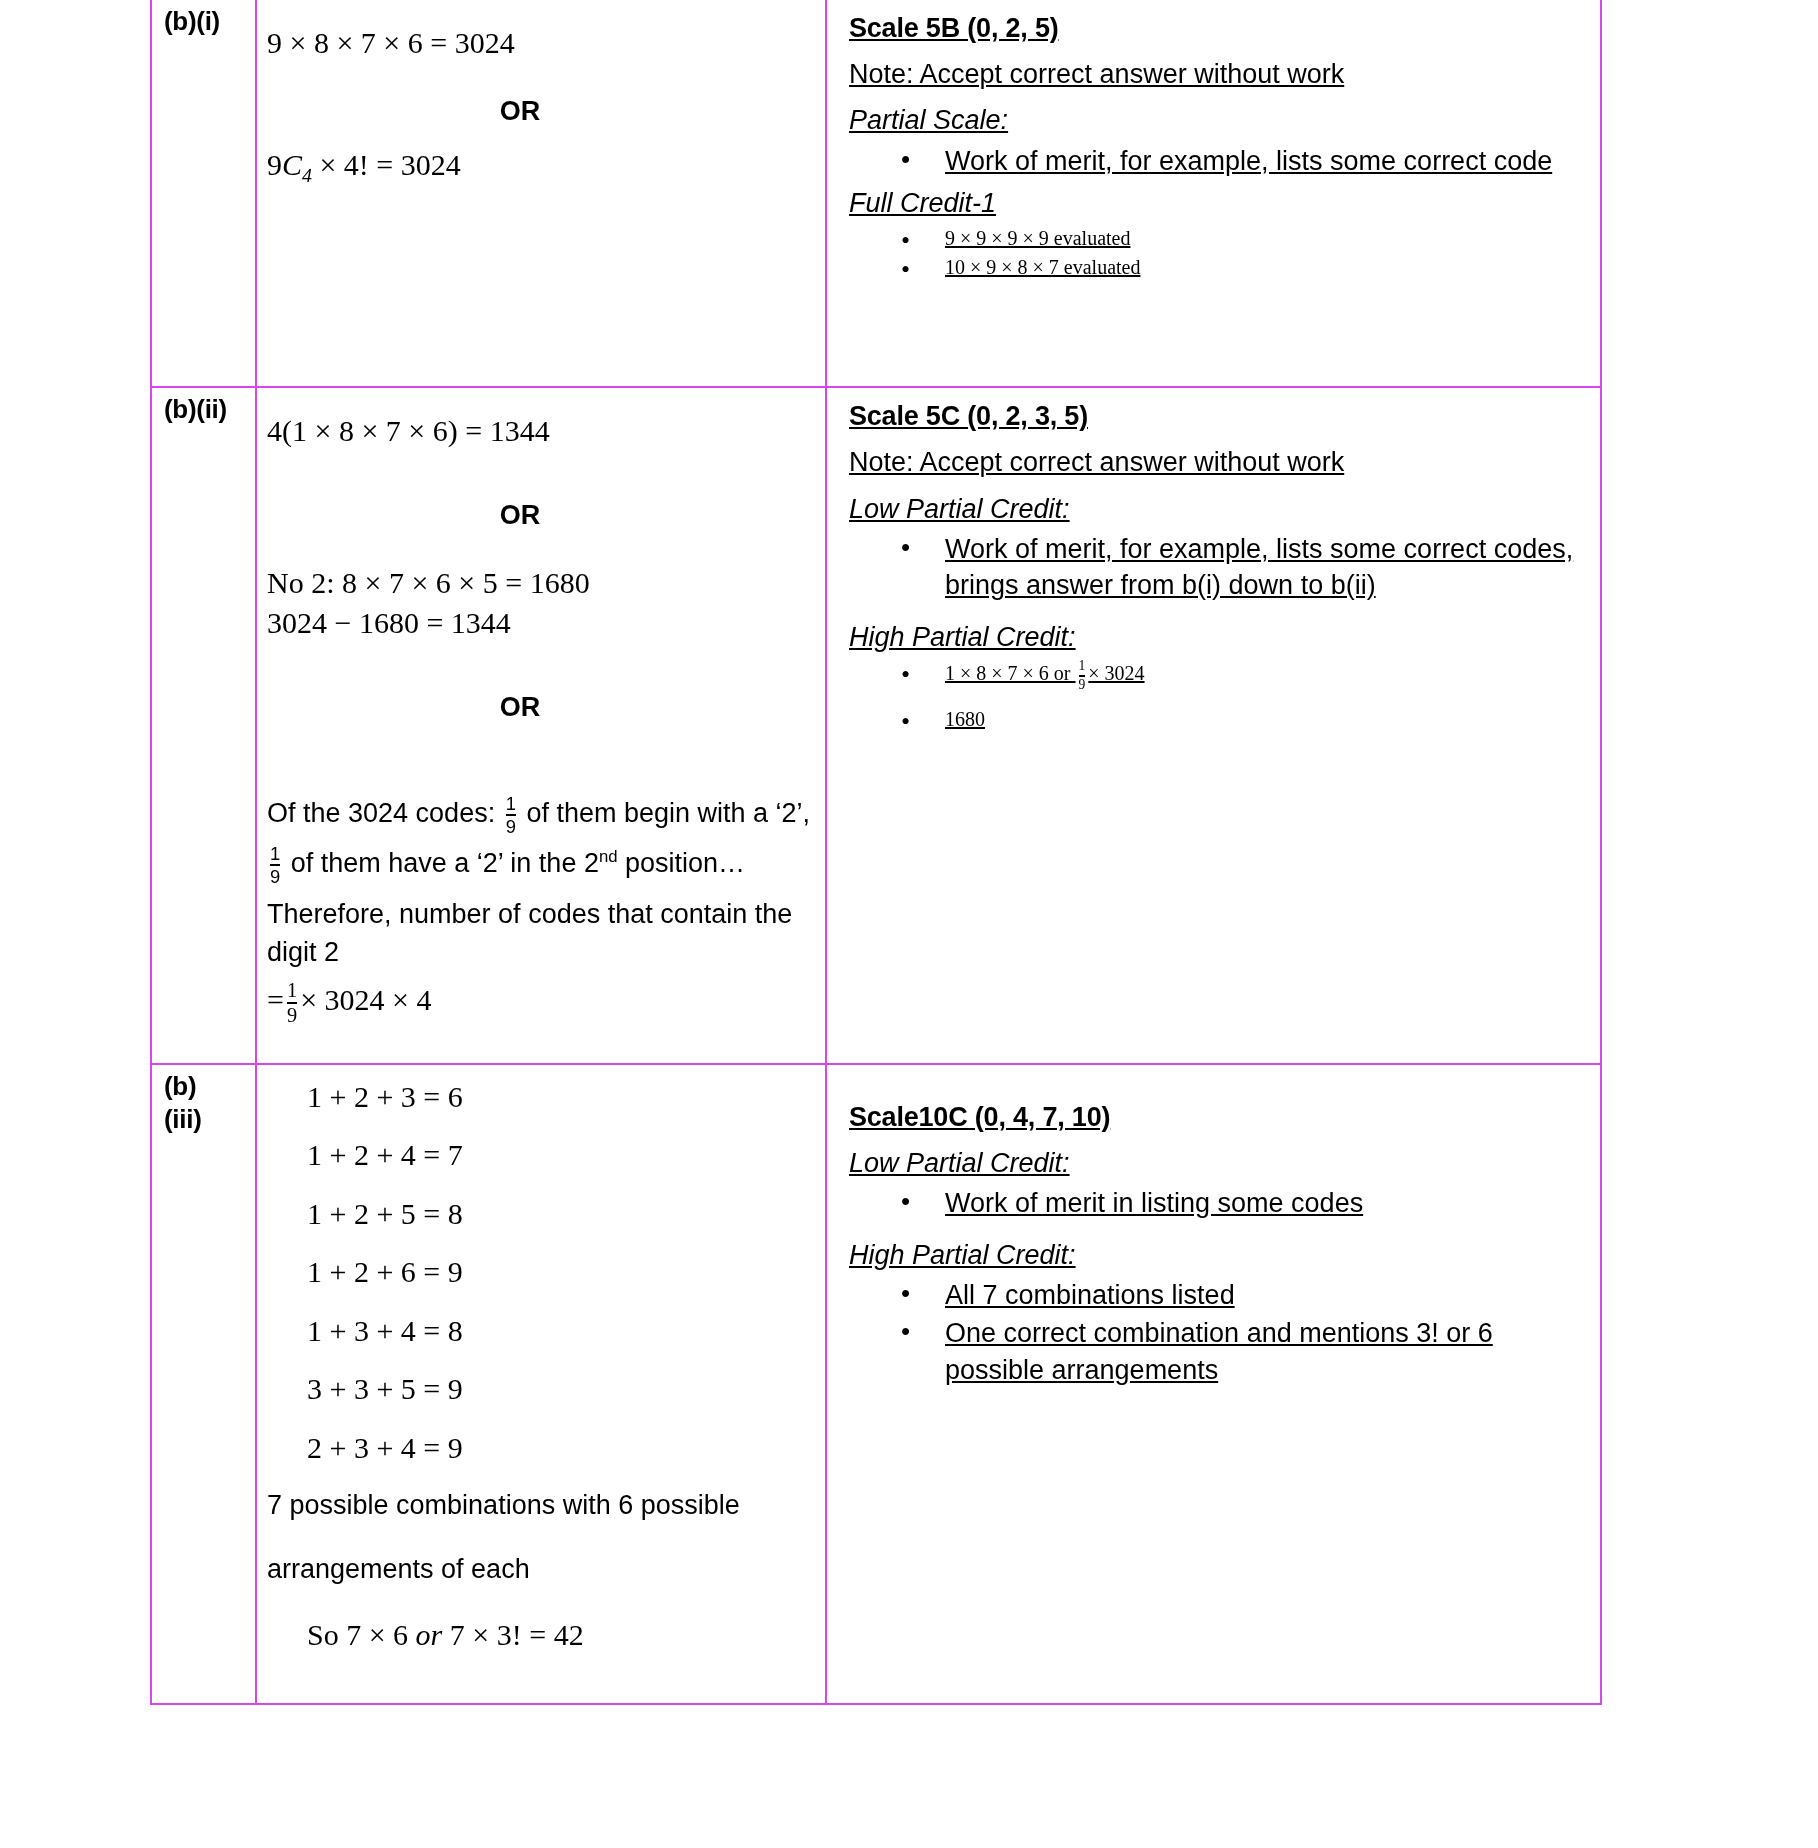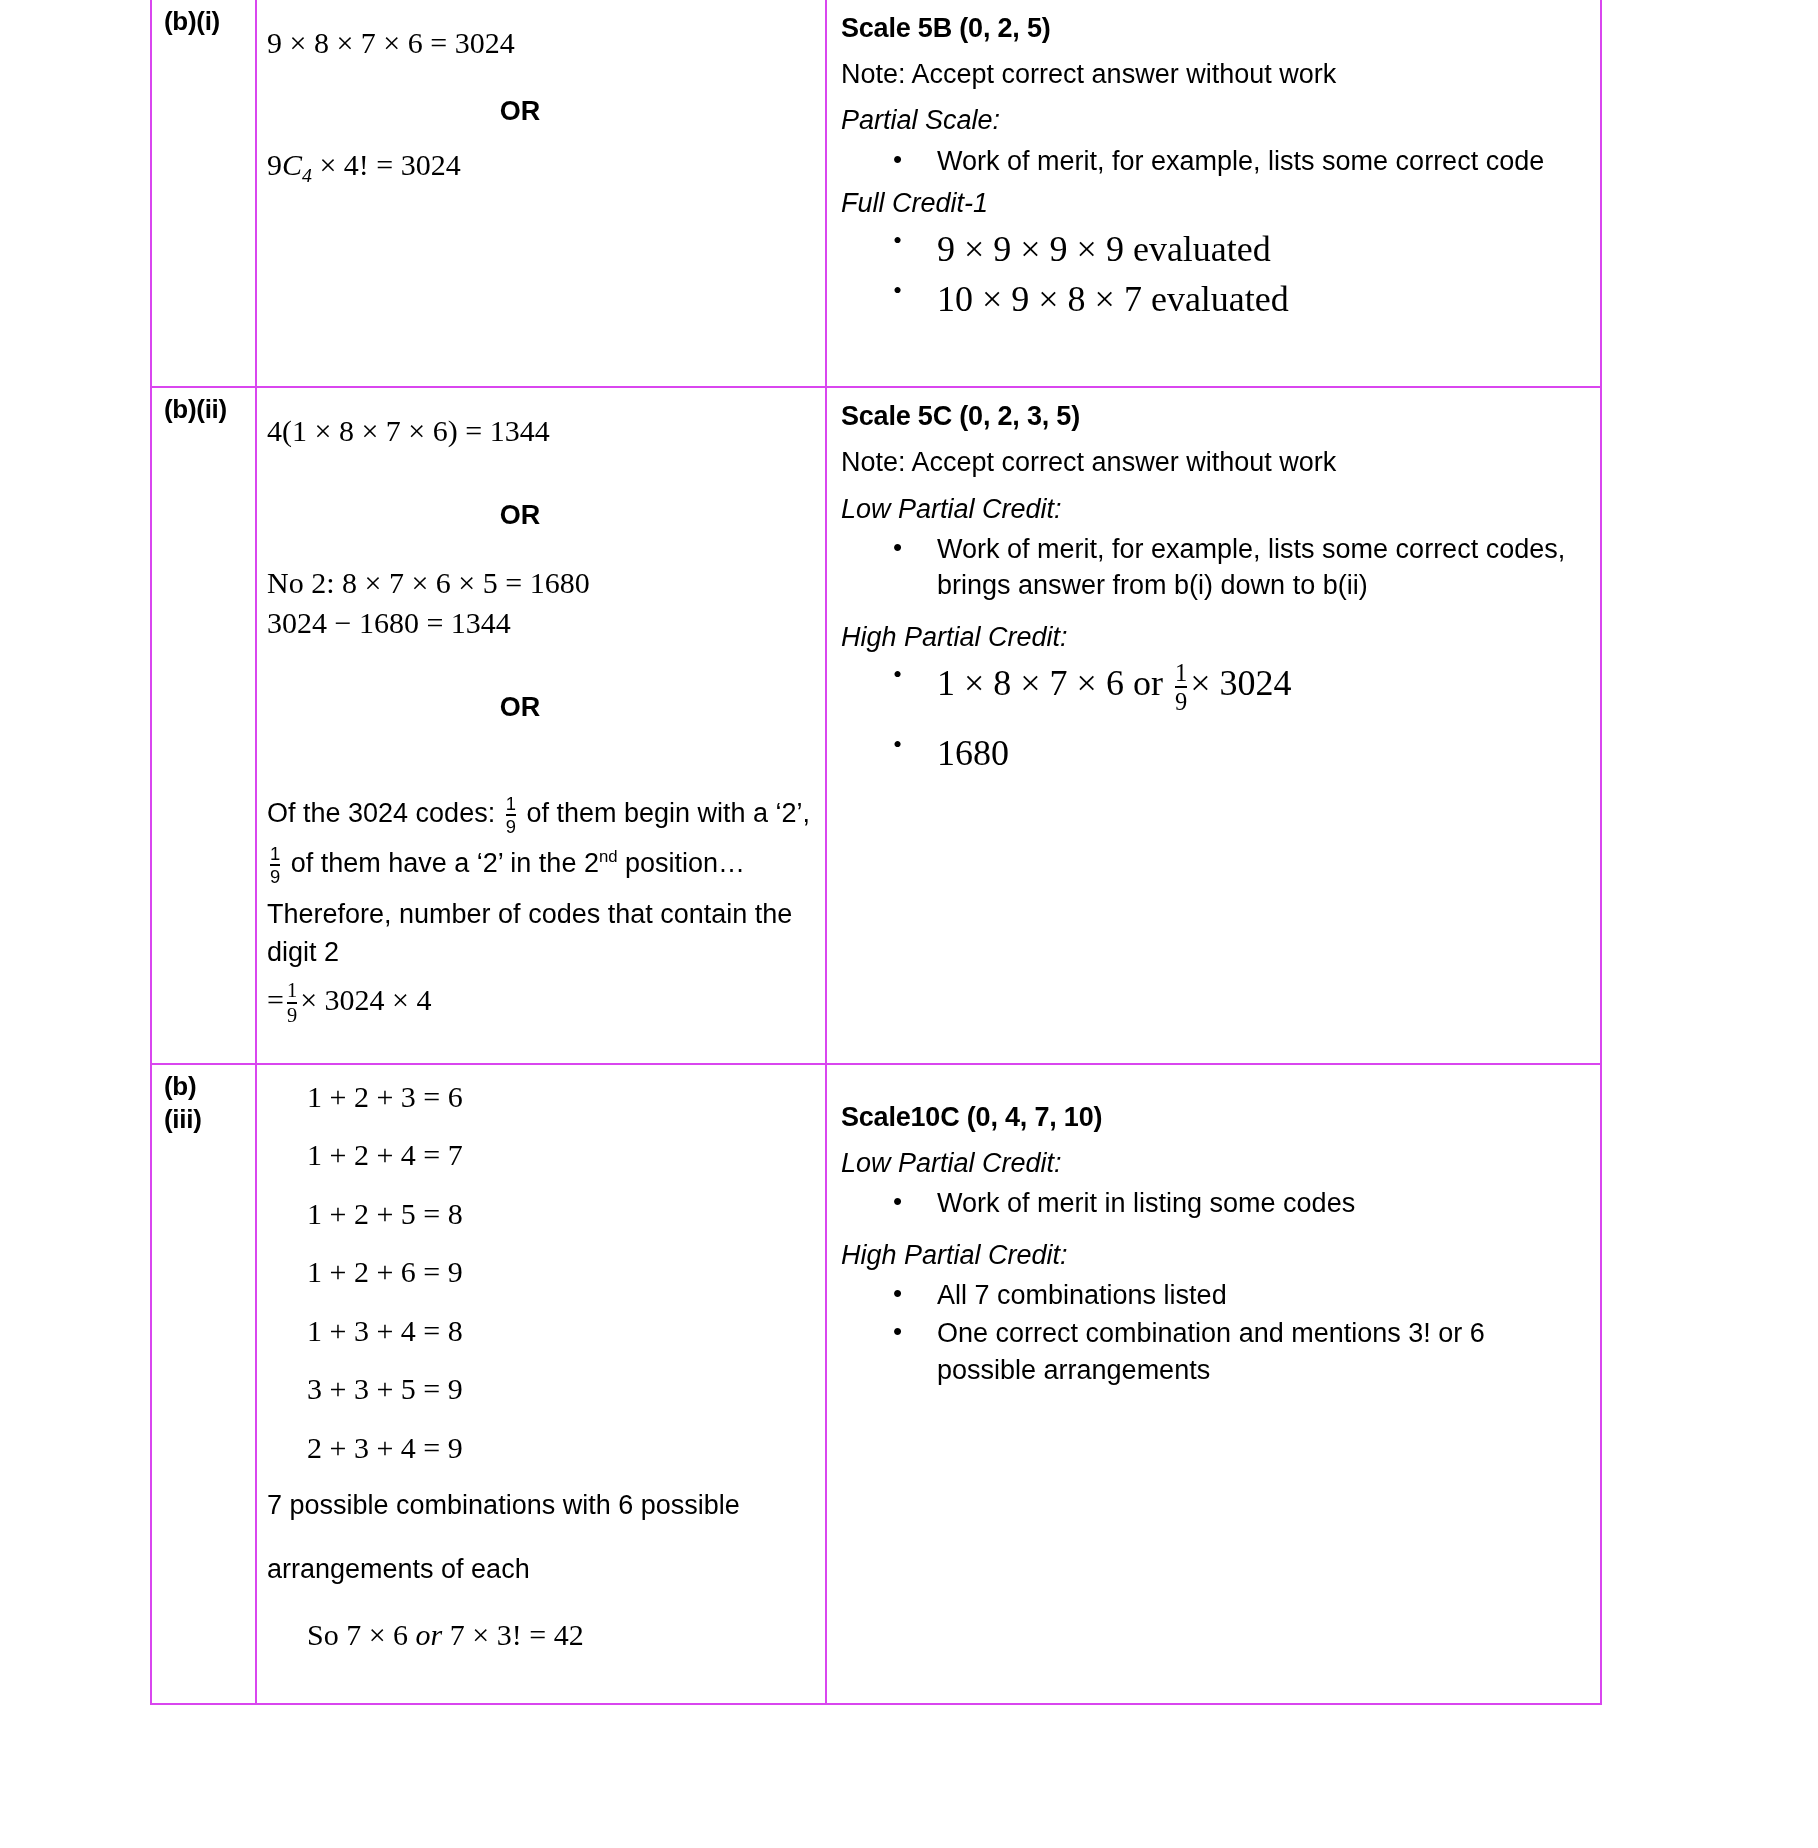--- a/index.html
+++ b/index.html
@@ -49,23 +49,24 @@
     padding: 6px 0 0 12px;
     letter-spacing: -0.3px;
   }
 
   .work-cell {
     padding: 23px 12px 10px 10px;
     font-size: 27px;
     line-height: 1.3;
   }
   .scale-cell {
-    padding: 10px 10px 10px 14px;
+    padding: 10px 10px 10px 22px;
     font-size: 27px;
     line-height: 1.34;
+    text-decoration: underline;
   }
 
   
   .math {
     font-family: "Liberation Serif", serif;
     font-size: 30px;
     line-height: 1.35;
     white-space: nowrap;
   }
   .math-ital { font-style: italic; }
@@ -113,21 +114,21 @@
   }
   ul.bullets li::before {
     content: "\2022";
     position: absolute;
     left: -44px;
     top: -1px;
     font-size: 26px;
   }
   ul.bullets li.math-li {
     font-family: "Liberation Serif", serif;
-    font-size: 36px;
+    font-size: 20px;
   }
 
   
   .frac {
     display: inline-block;
     vertical-align: -0.42em;
     text-align: center;
     font-family: "Liberation Serif", serif;
     line-height: 1;
     margin: 0 3px;

